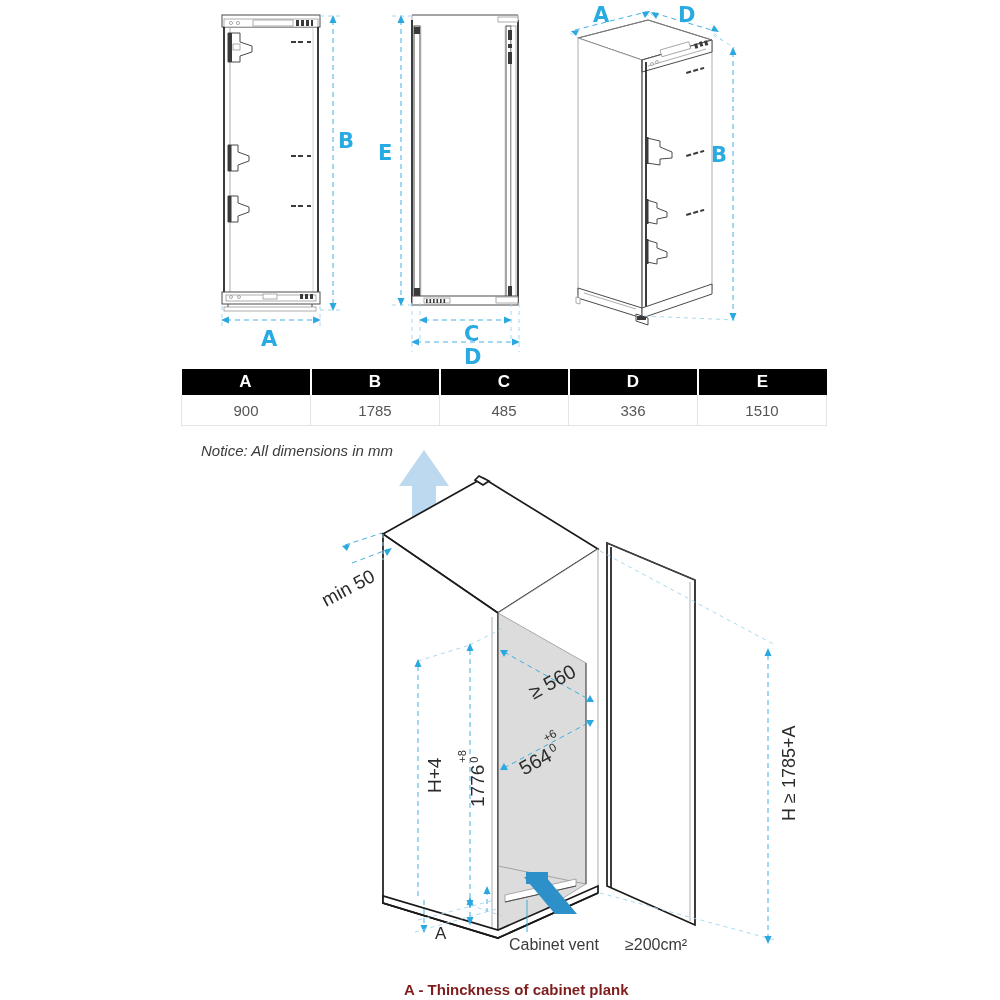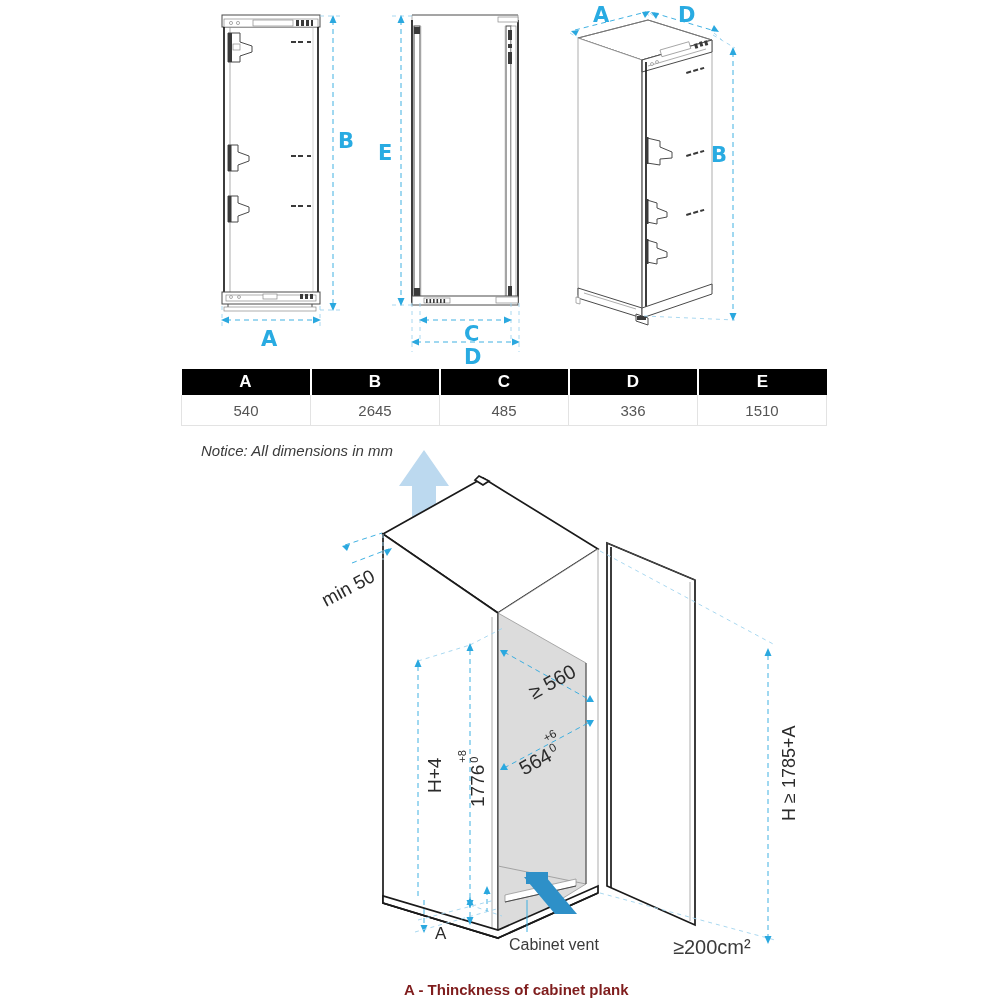--- a/index.html
+++ b/index.html
@@ -92,21 +92,21 @@
   
   .note {
     position: absolute;
     font-family: "Liberation Sans", sans-serif;
     color: #3b3b3b;
     white-space: nowrap;
     user-select: none;
   }
   #notice-text   { left: 201px; top: 442px; font-size: 15px; font-style: italic; }
   #vent-text     { left: 509px; top: 936px; font-size: 16px; text-align: right; }
-  #vent-area     { left: 625px; top: 936px; font-size: 20px; margin-left: 48px; }
+  #vent-area     { left: 625px; top: 936px; font-size: 16px; }
   #footer-text   { left: 404px; top: 981px; font-size: 15px; font-weight: 600; color: #7f1d1d; }
 
   
   .rot {
     position: absolute;
     font-family: "Liberation Sans", sans-serif;
     color: #2b2b2b;
     white-space: nowrap;
     user-select: none;
     transform-origin: 0 0;
@@ -342,22 +342,22 @@
       <tr>
         <th>A</th>
         <th>B</th>
         <th>C</th>
         <th>D</th>
         <th>E</th>
       </tr>
     </thead>
     <tbody>
       <tr>
-        <td>540</td>
-        <td>2645</td>
+        <td>900</td>
+        <td>1785</td>
         <td>485</td>
         <td>336</td>
         <td>1510</td>
       </tr>
     </tbody>
   </table>
 
   <div class="note" id="notice-text">Notice: All dimensions in mm</div>
 
   <svg class="layer" viewBox="0 0 1000 1000">

